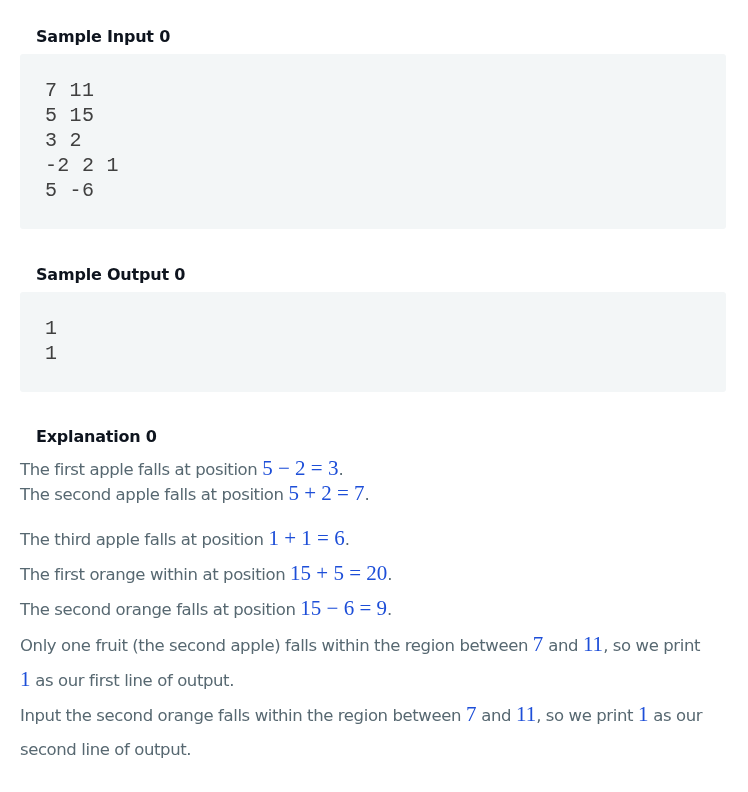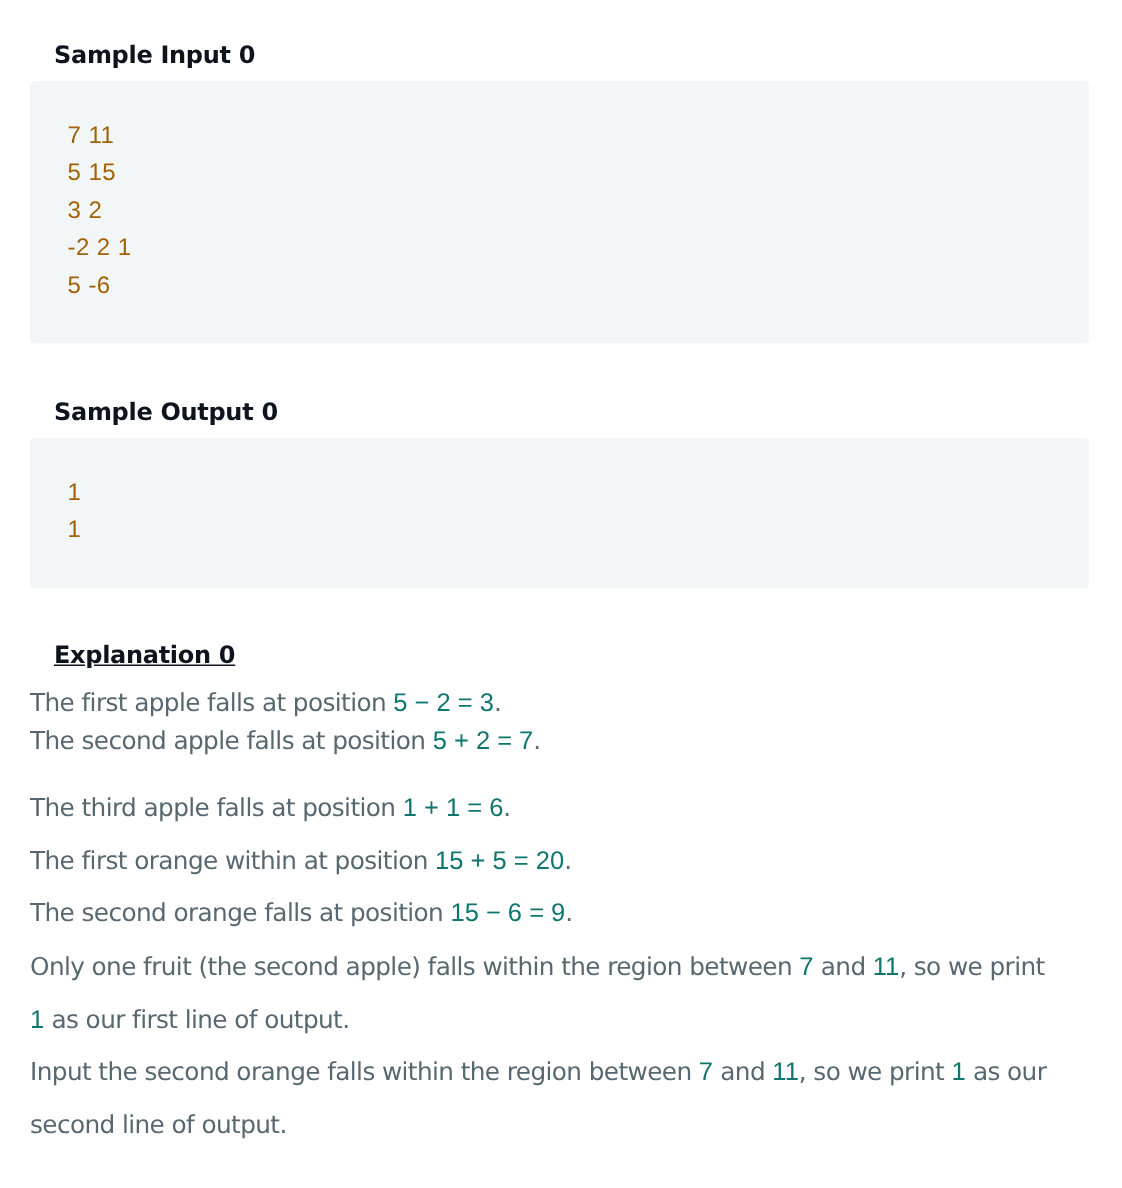--- a/index.html
+++ b/index.html
@@ -28,41 +28,41 @@
     .code-box {
       position: absolute;
       left: 20px;
       width: 706px;
       background: #f3f6f7;
       border-radius: 3px;
       box-sizing: border-box;
       padding-left: 25px;
     }
     .code-line {
-      font-family: Liberation Sans, sans-serif;
-      font-size: 16px;
-      color: #a16207;
+      font-family: Liberation Mono, monospace;
+      font-size: 20px;
+      color: #404040;
       line-height: 25px;
       height: 25px;
       white-space: pre;
       letter-spacing: 0.3px;
     }
     .explain-line {
       position: absolute;
       left: 20px;
       font-size: 16.5px;
       color: #576871;
       line-height: 35px;
       white-space: nowrap;
       letter-spacing: -0.4px;
     }
     .math {
-      font-family: Liberation Sans, sans-serif;
-      color: #0f766e;
-      font-size: 17px;
+      font-family: Liberation Serif, serif;
+      color: #1d4ed8;
+      font-size: 21px;
       letter-spacing: 0;
     }
   </style>
 </head>
 <body>
 
 <h3 class="heading" style="top:11px;">Sample Input 0</h3>
 <div class="code-box" style="top:54px;height:175px;padding-top:24px;">
   <div class="code-line">7 11</div>
   <div class="code-line">5 15</div>
@@ -70,21 +70,21 @@
   <div class="code-line">-2 2 1</div>
   <div class="code-line">5 -6</div>
 </div>
 
 <h3 class="heading" style="top:249px;">Sample Output 0</h3>
 <div class="code-box" style="top:292px;height:100px;padding-top:24px;">
   <div class="code-line">1</div>
   <div class="code-line">1</div>
 </div>
 
-<h3 class="heading" style="top:411px;text-decoration:underline;">Explanation 0</h3>
+<h3 class="heading" style="top:411px;">Explanation 0</h3>
 
 <div class="explain-line" style="top:451px;">
   <span>The first apple falls at position </span><span class="math">5 − 2 = 3</span><span>.</span>
 </div>
 <div class="explain-line" style="top:476px;">
   <span>The second apple falls at position </span><span class="math">5 + 2 = 7</span><span>.</span>
 </div>
 <div class="explain-line" style="top:521px;">
   <span>The third apple falls at position </span><span class="math">1 + 1 = 6</span><span>.</span>
 </div>

